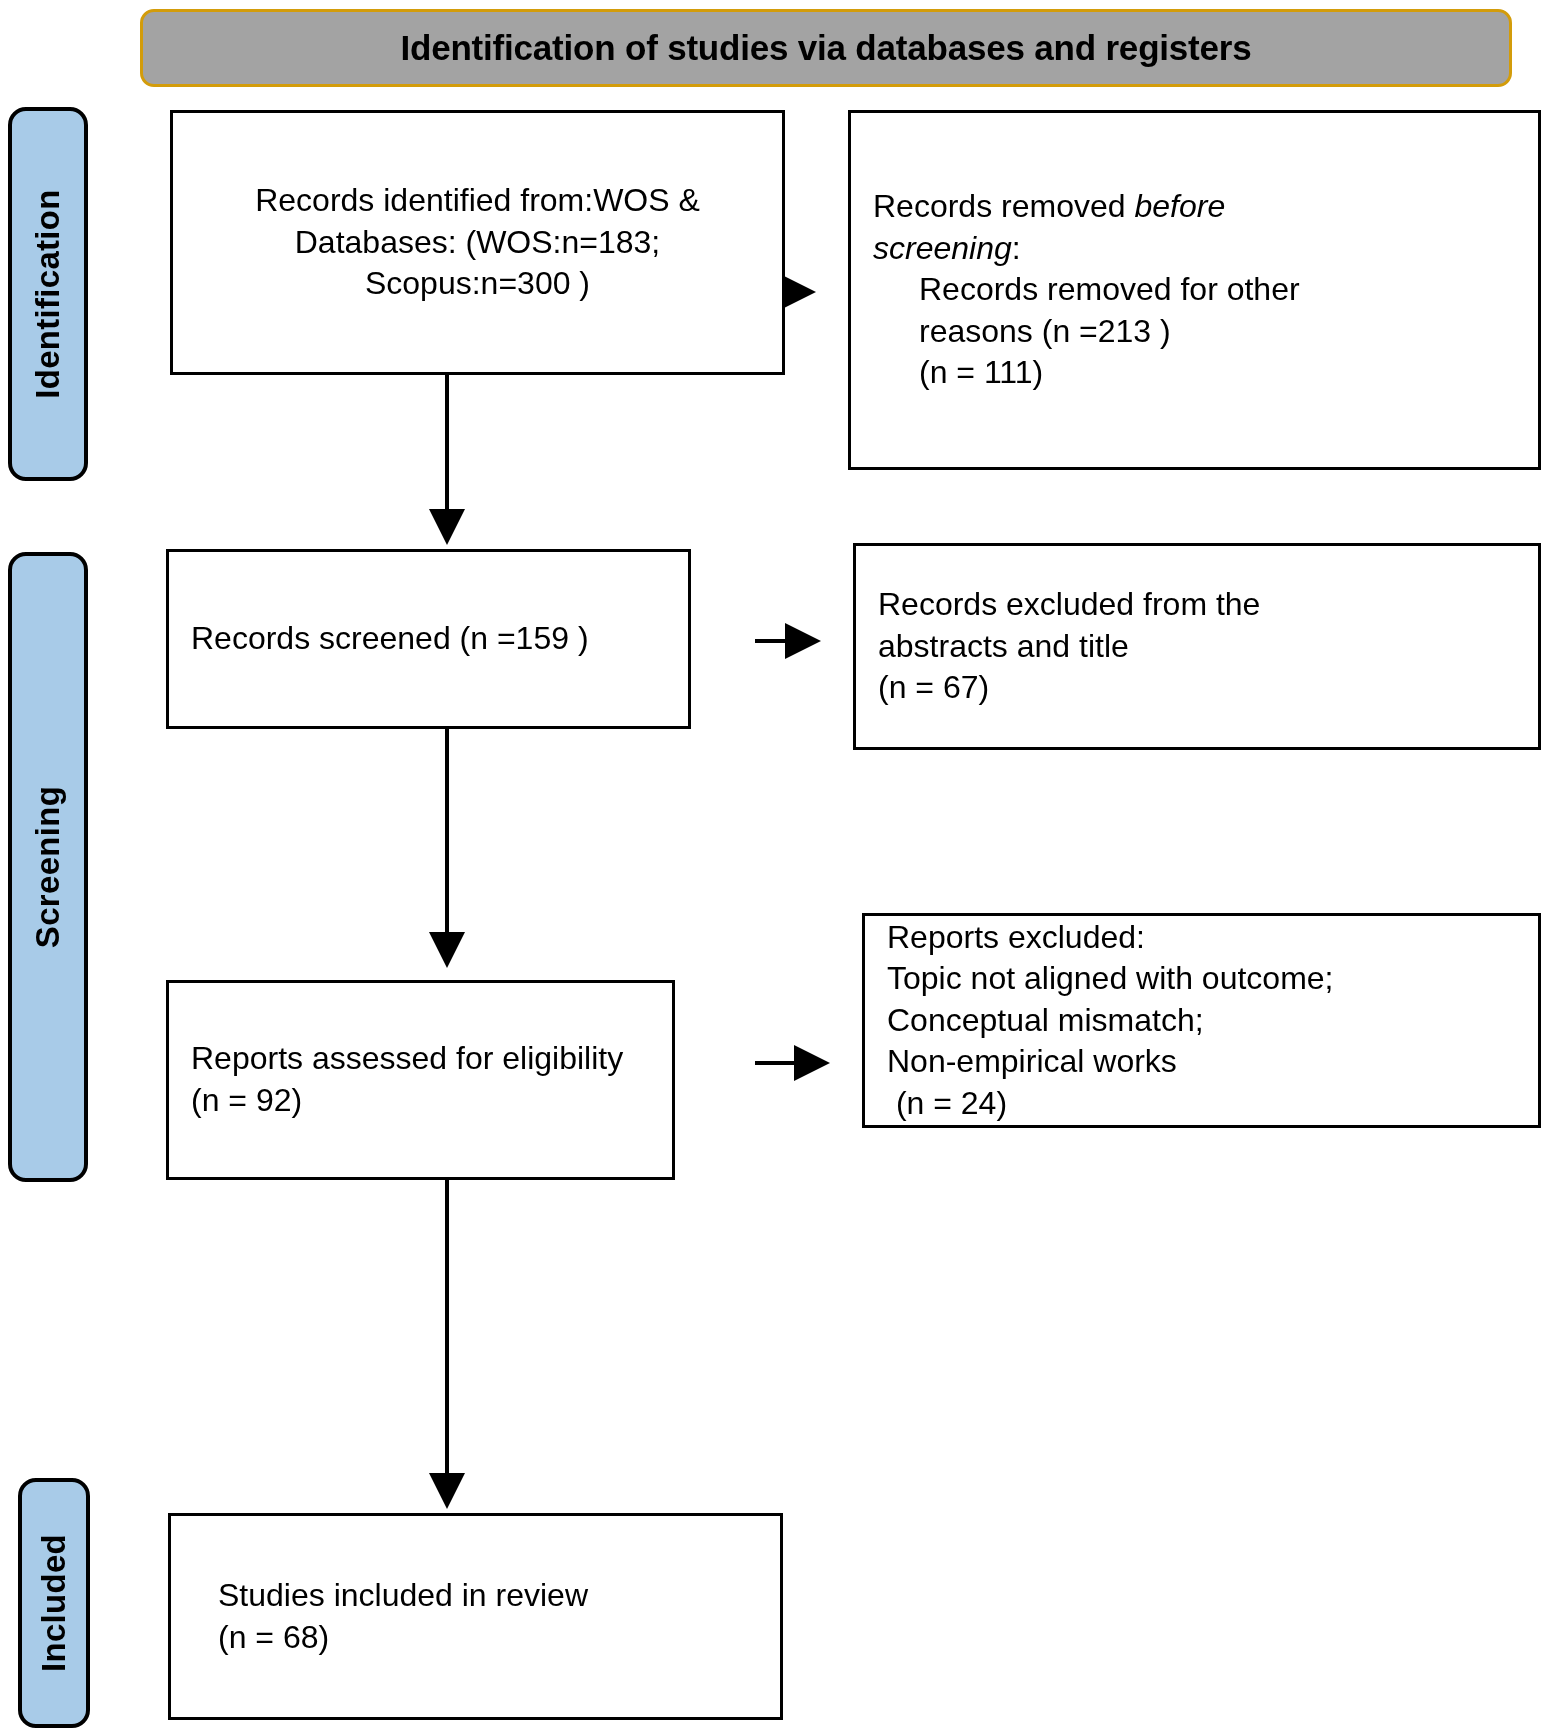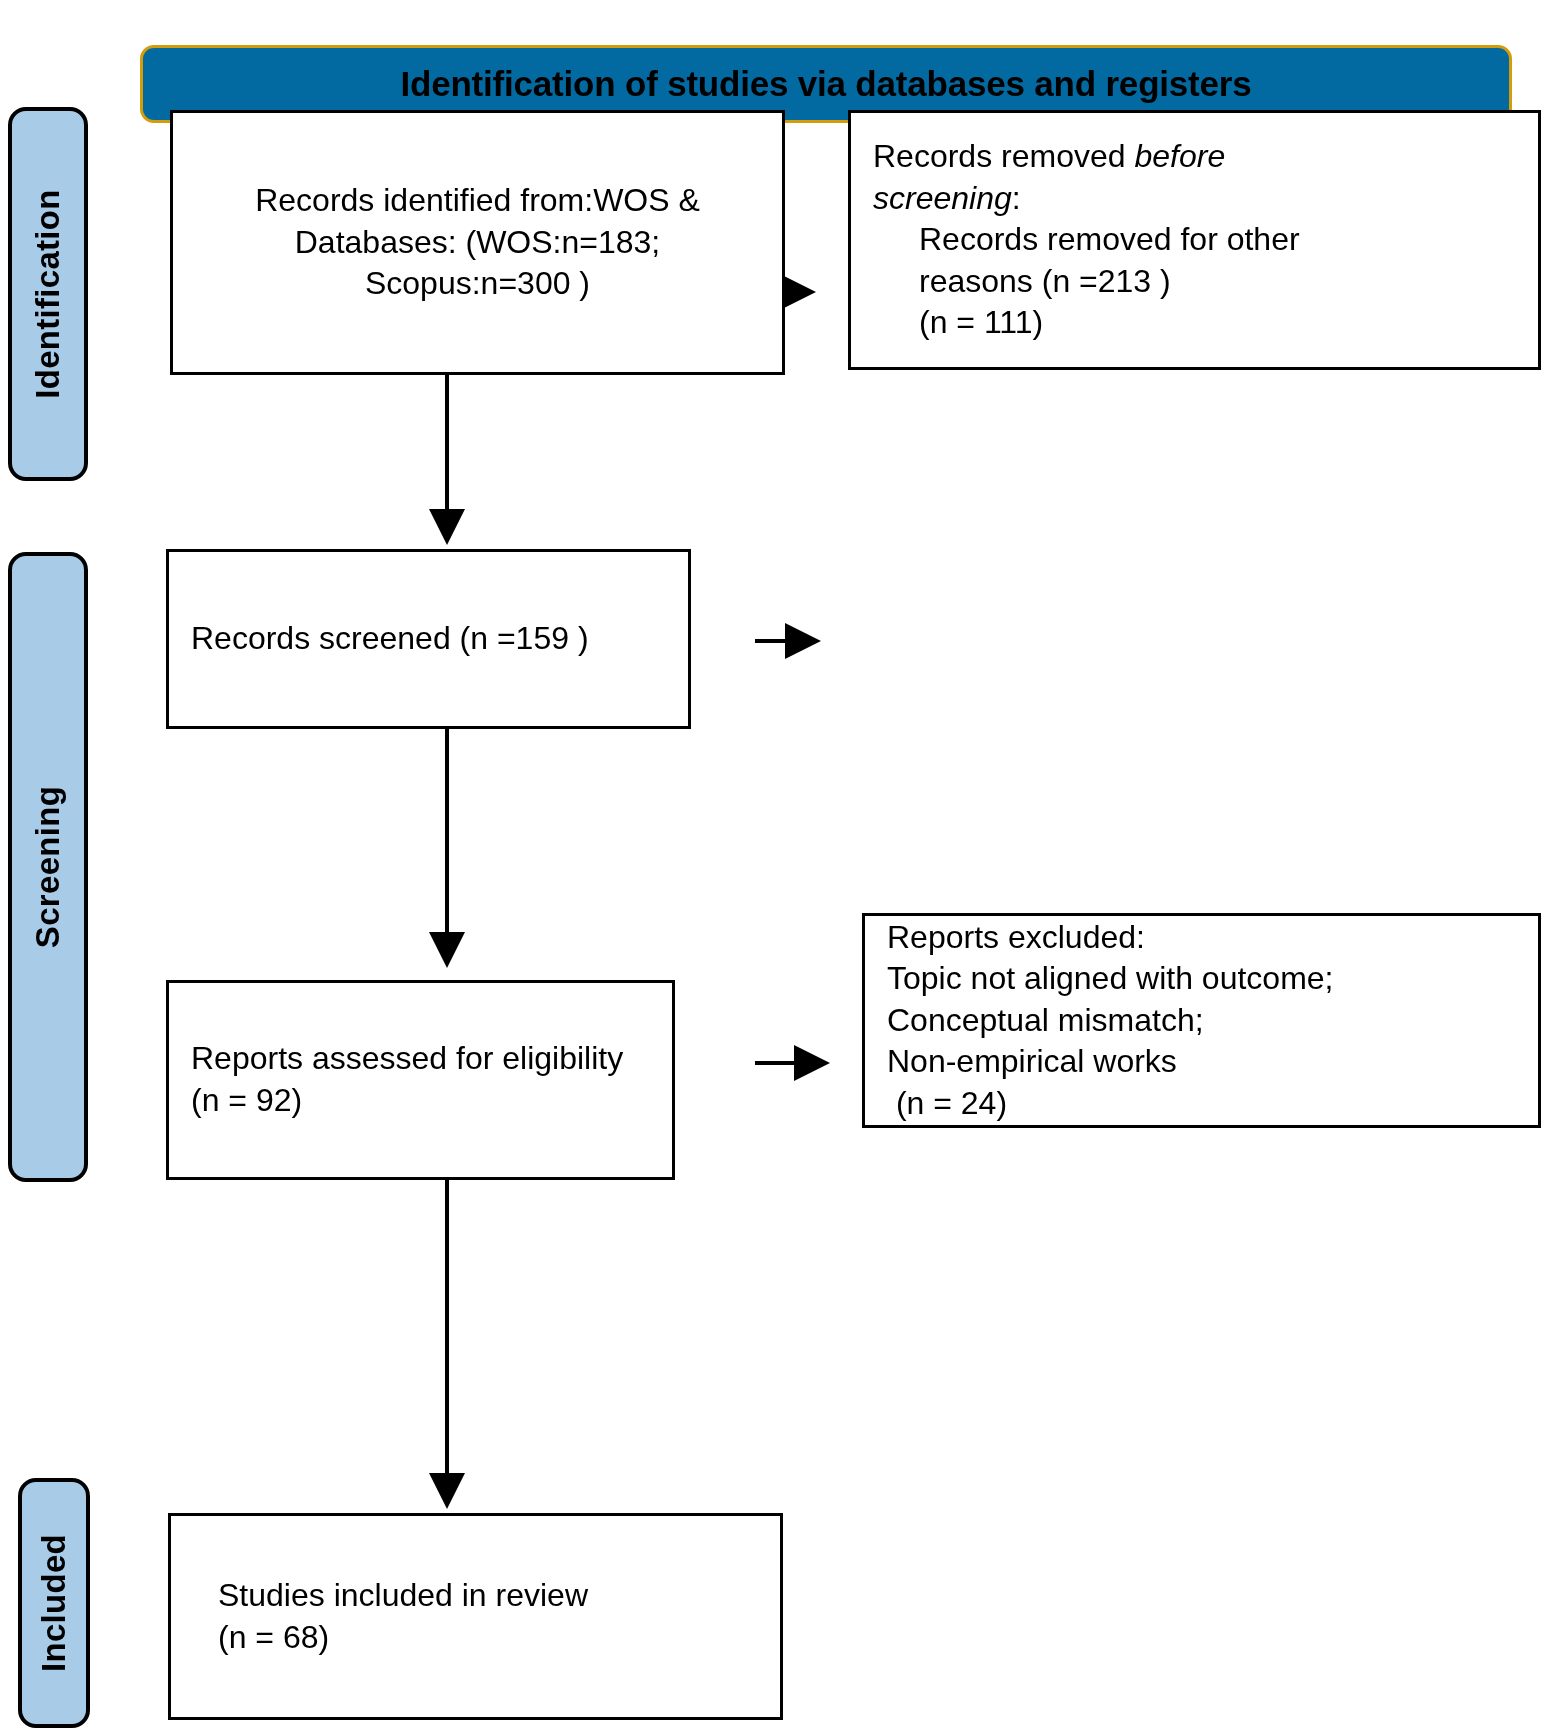--- a/index.html
+++ b/index.html
@@ -17,30 +17,29 @@
     width: 1547px;
     height: 1733px;
     background: #ffffff;
     overflow: hidden;
   }
 
   
   .phase-banner {
     position: absolute;
     box-sizing: border-box;
-    background: #0369a1;
+    background: #a3a3a3;
     border: 3px solid #d39c0a;
     border-radius: 14px;
     display: flex;
     align-items: center;
     justify-content: center;
     font-weight: bold;
     color: #000000;
     letter-spacing: -0.2px;
-    margin-top: 36px;
   }
   #banner-identification {
     left: 140px;
     top: 9px;
     width: 1372px;
     height: 78px;
     font-size: 35px;
   }
 
   
@@ -83,21 +82,21 @@
   .flow-box .lines { width: 100%; }
   .flow-box .line { white-space: pre; }
   .flow-box.center-text { align-items: center; text-align: center; }
   .flow-box.center-text .lines { text-align: center; }
   .flow-box.left-text { align-items: flex-start; text-align: left; }
   .flow-box .pad { padding: 0 22px; }
   .line.indent { padding-left: 46px; }
   .line em { font-style: italic; }
 
   #box-identified    { left: 142px; top: 110px;  width: 615px; height: 265px; }
-  #box-removed       { left: 820px; top: 110px;  width: 693px; height: 260px; }
+  #box-removed       { left: 820px; top: 110px;  width: 693px; height: 360px; }
   #box-screened      { left: 138px; top: 549px;  width: 525px; height: 180px; }
   #box-excluded-abs  { left: 825px; top: 543px;  width: 688px; height: 207px; }
   #box-eligibility   { left: 138px; top: 980px;  width: 509px; height: 200px; }
   #box-excluded-rep  { left: 834px; top: 913px;  width: 679px; height: 215px; }
   #box-included      { left: 140px; top: 1513px; width: 615px; height: 207px; padding-left: 25px; }
 
   
   #connectors {
     position: absolute;
     left: 0;
@@ -165,20 +164,27 @@
       <div class="line indent">(n = 111)</div>
     </div>
   </div>
 
   <div class="flow-box left-text" id="box-screened">
     <div class="lines pad">
       <div class="line">Records screened (n =159 )</div>
     </div>
   </div>
 
+  <div class="flow-box left-text" id="box-excluded-abs">
+    <div class="lines pad">
+      <div class="line">Records excluded from the</div>
+      <div class="line">abstracts and title</div>
+      <div class="line">(n = 67)</div>
+    </div>
+  </div>
 
   <div class="flow-box left-text" id="box-eligibility">
     <div class="lines pad">
       <div class="line">Reports assessed for eligibility</div>
       <div class="line">(n = 92)</div>
     </div>
   </div>
 
   <div class="flow-box left-text" id="box-excluded-rep">
     <div class="lines pad">

